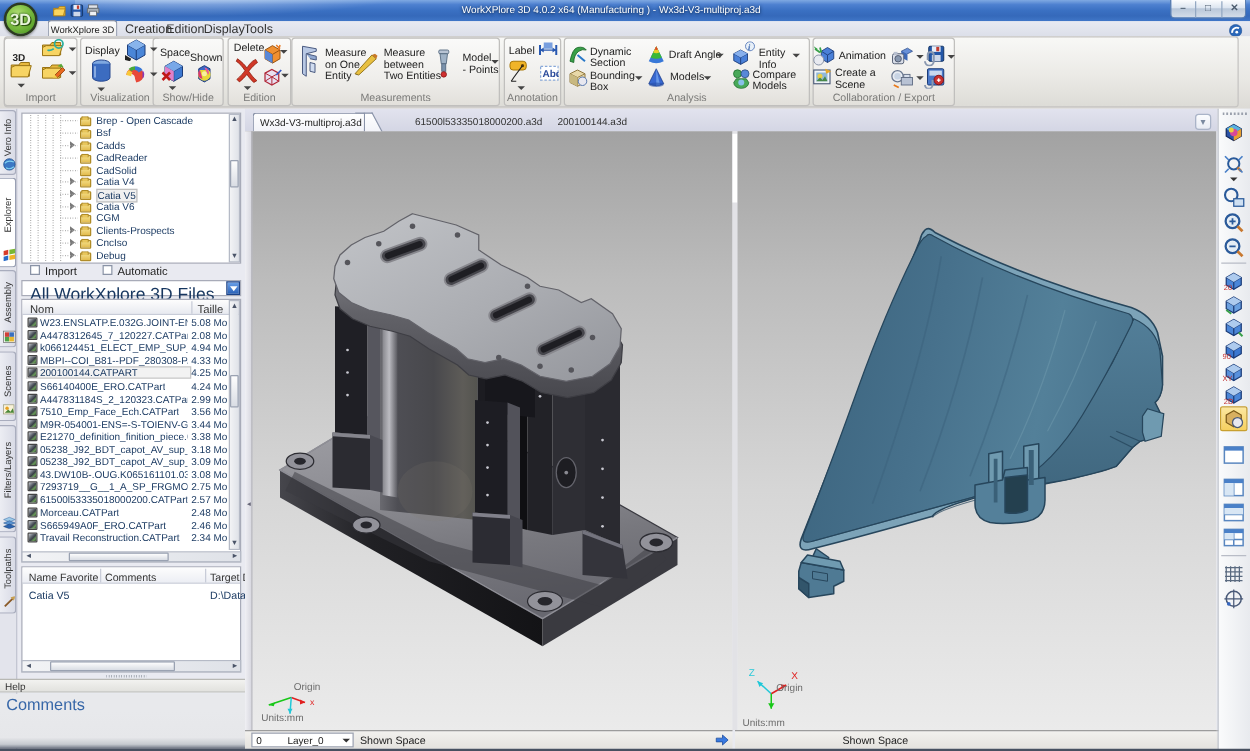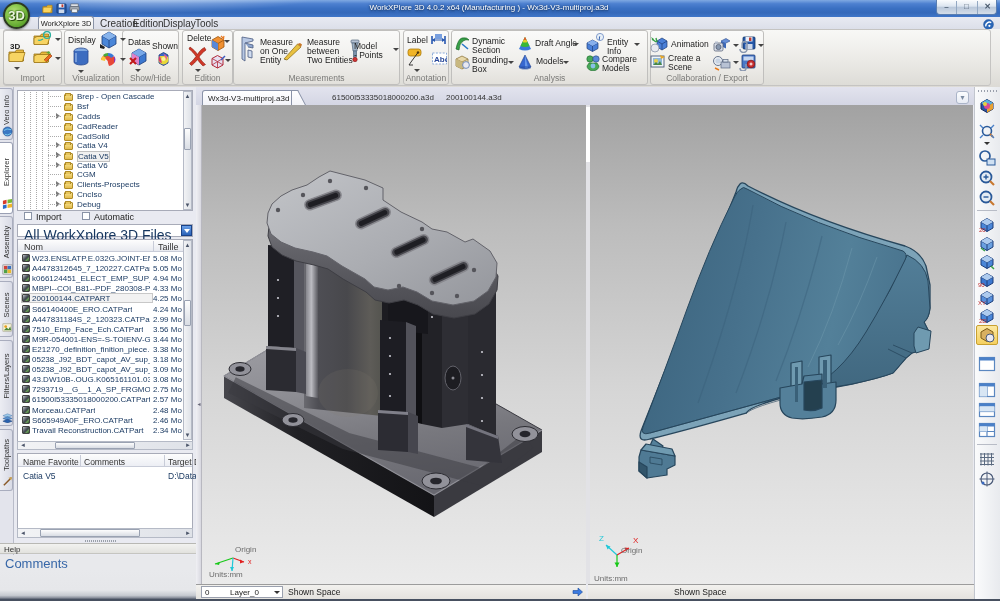--- a/index.html
+++ b/index.html
@@ -176,21 +176,21 @@
 <div class="dda" style="left:120px;top:38px"></div>
 <svg class="abs" style="left:98px;top:51px;width:20px;height:17px" viewBox="0 0 20 17">
     <path d="M3 9 a7 6 0 1 1 8 6 l-1-3 a4 4 0 0 0-3-4z" fill="#e84838"></path>
     <path d="M3 9 a7 6 0 0 1 2-4 l3 2 a4 4 0 0 0-1 3z" fill="#f8c838"></path>
     <path d="M5 4 a7 6 0 0 1 5-2 l0 3 a4 4 0 0 0-3 1z" fill="#48a838"></path>
     <path d="M10 2 a7 6 0 0 1 6 3 l-3 2 a4 4 0 0 0-3-2z" fill="#3878d8"></path>
     <path d="M16 5 a7 6 0 0 1 0 7" fill="#8838b8"></path>
   </svg>
 <div class="dda" style="left:120px;top:58px"></div>
 
-<div class="rlbl" style="left:128px;top:38px">Datas</div>
+<div class="rlbl" style="left:128px;top:38px">Space</div>
 <svg class="abs" style="left:128px;top:47px;width:20px;height:19px" viewBox="0 0 20 19">
     <path d="M4 6 l7-4 7 4 v8 l-7 4-7-4z" fill="#3c78d0" stroke="#1c3c78" stroke-width=".8"></path>
     <path d="M4 6 l7 4 7-4 M11 10 v8" stroke="#1c3c78" stroke-width=".8" fill="none"></path>
     <path d="M4 6 l7-4 7 4-7 4z" fill="#78a8e8"></path>
     <path d="M4 6 l7 4 v8 l-7-4z" fill="#e080c8"></path>
     <path d="M2 11 l6 6 M8 11 l-6 6" stroke="#c01818" stroke-width="2"></path>
   </svg>
 <div class="dda" style="left:135px;top:69px"></div>
 <div class="rlbl" style="left:152px;top:42px">Shown</div>
 <svg class="abs" style="left:155px;top:51px;width:17px;height:16px" viewBox="0 0 17 16">
@@ -231,21 +231,21 @@
     <path d="M14.5 2 l3.5 3 1-2.5-2-1.5z" fill="#c87828"></path>
     <path d="M1 17 l1.5 .5 .5 .7z" fill="#333"></path>
   </svg>
 <div class="rlbl" style="left:307px;top:38px">Measure<br>between<br>Two Entities</div>
 <svg class="abs" style="left:348px;top:39px;width:14px;height:24px" viewBox="0 0 14 24">
     <rect x="3" y="1" width="8" height="3" rx="1" fill="#b8c4d4" stroke="#54687e" stroke-width=".7"></rect>
     <path d="M4 4 h6 l-1 8 h-4z" fill="#9fb2c6" stroke="#54687e" stroke-width=".7"></path>
     <rect x="5.4" y="12" width="3.2" height="6" fill="#7a92ac" stroke="#54687e" stroke-width=".7"></rect>
     <circle cx="7" cy="20.5" r="2.2" fill="#d03030" stroke="#801414" stroke-width=".6"></circle>
   </svg>
-<div class="rlbl" style="left:354px;top:42px">Model<br>- Points</div>
+<div class="rlbl" style="left:370px;top:42px">Model<br>- Points</div>
 <div class="dda" style="left:393px;top:48px"></div>
 
 <div class="rlbl" style="left:407px;top:36px">Label</div>
 <svg class="abs" style="left:407px;top:47px;width:21px;height:19px" viewBox="0 0 21 19">
     <rect x="1" y="2" width="13" height="7" rx="2.5" fill="#f0b428" stroke="#a87808" stroke-width=".8"></rect>
     <circle cx="11" cy="5.5" r="1.3" fill="#604008"></circle>
     <path d="M11 5.5 L4 15 l-2 3" stroke="#222" stroke-width=".9" fill="none"></path>
     <path d="M2 18 l4 0" stroke="#222" stroke-width=".9"></path>
   </svg>
 <div class="dda" style="left:414px;top:69px"></div>
@@ -470,21 +470,21 @@
 <div class="whitebox" style="left:17px;top:239px;width:176px;height:211px"></div>
 <div class="abs" style="left:18px;top:240px;width:174px;height:12px;background:linear-gradient(#fdfdfd,#e8eaf0);border-bottom:1px solid #c8ccd8"></div>
 <div class="trow" style="left:24px;top:242px;font-size:9px;color:#333">Nom</div>
 <div class="trow" style="left:158px;top:242px;font-size:9px;color:#333">Taille</div>
 <div class="abs" style="left:153px;top:241px;width:1px;height:10px;background:#c8ccd8"></div>
 <div class="ficon" style="left:22px;top:254px"></div>
 <div class="frow" style="left:32px;top:254px;max-width:118px;overflow:hidden">W23.ENSLATP.E.032G.JOINT-ENTR...</div>
 <div class="frow" style="left:153px;top:254px">5.08 Mo</div>
 <div class="ficon" style="left:22px;top:264px"></div>
 <div class="frow" style="left:32px;top:264px;max-width:118px;overflow:hidden">A4478312645_7_120227.CATPart</div>
-<div class="frow" style="left:153px;top:264px">5.05 Mo</div>
+<div class="frow" style="left:153px;top:264px">2.08 Mo</div>
 <div class="ficon" style="left:22px;top:274px"></div>
 <div class="frow" style="left:32px;top:274px;max-width:118px;overflow:hidden">k066124451_ELECT_EMP_SUP_AAC...</div>
 <div class="frow" style="left:153px;top:274px">4.94 Mo</div>
 <div class="ficon" style="left:22px;top:284px"></div>
 <div class="frow" style="left:32px;top:284px;max-width:118px;overflow:hidden">MBPI--COI_B81--PDF_280308-PALE...</div>
 <div class="frow" style="left:153px;top:284px">4.33 Mo</div>
 <div class="abs" style="left:21px;top:293px;width:132px;height:10px;background:#f2f2f2;border:1px solid #c8c8c8"></div>
 <div class="ficon" style="left:22px;top:294px"></div>
 <div class="frow" style="left:32px;top:294px;max-width:118px;overflow:hidden">200100144.CATPART</div>
 <div class="frow" style="left:153px;top:294px">4.25 Mo</div>

